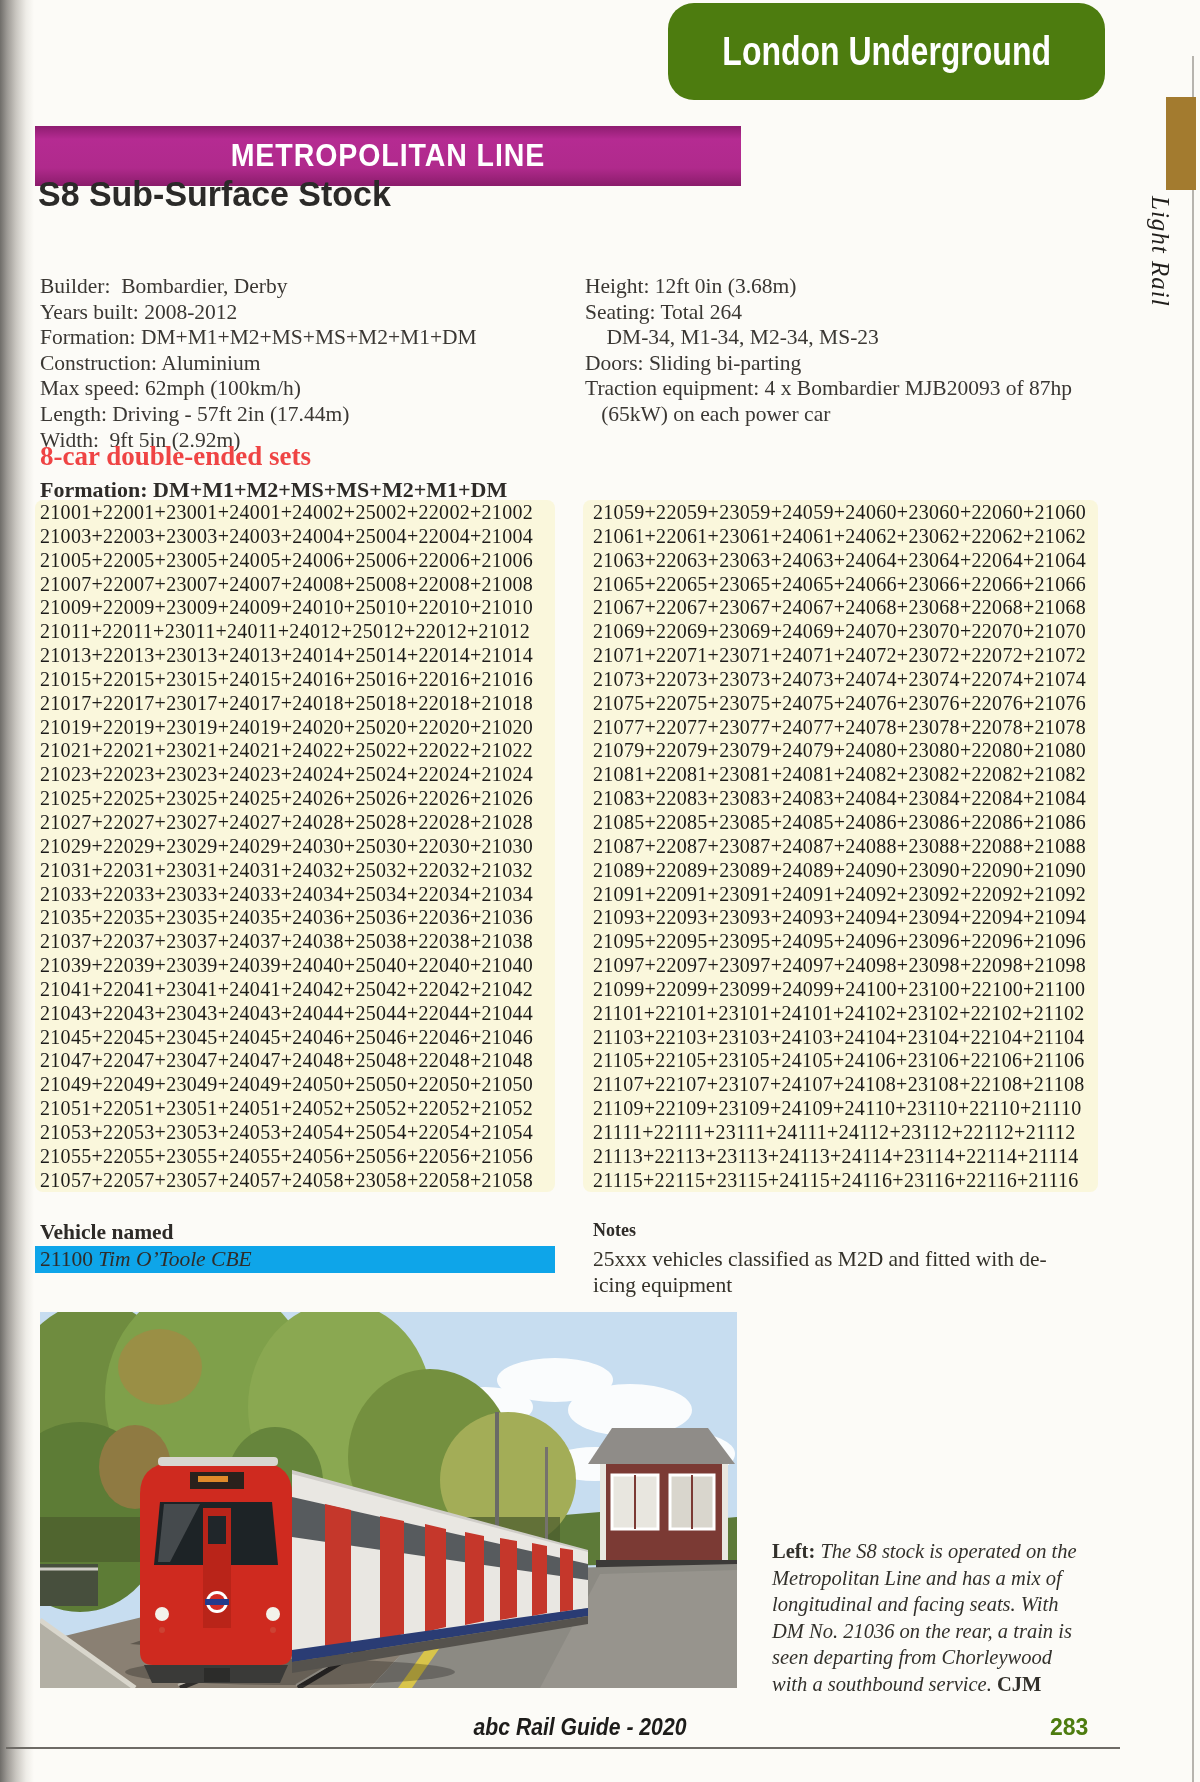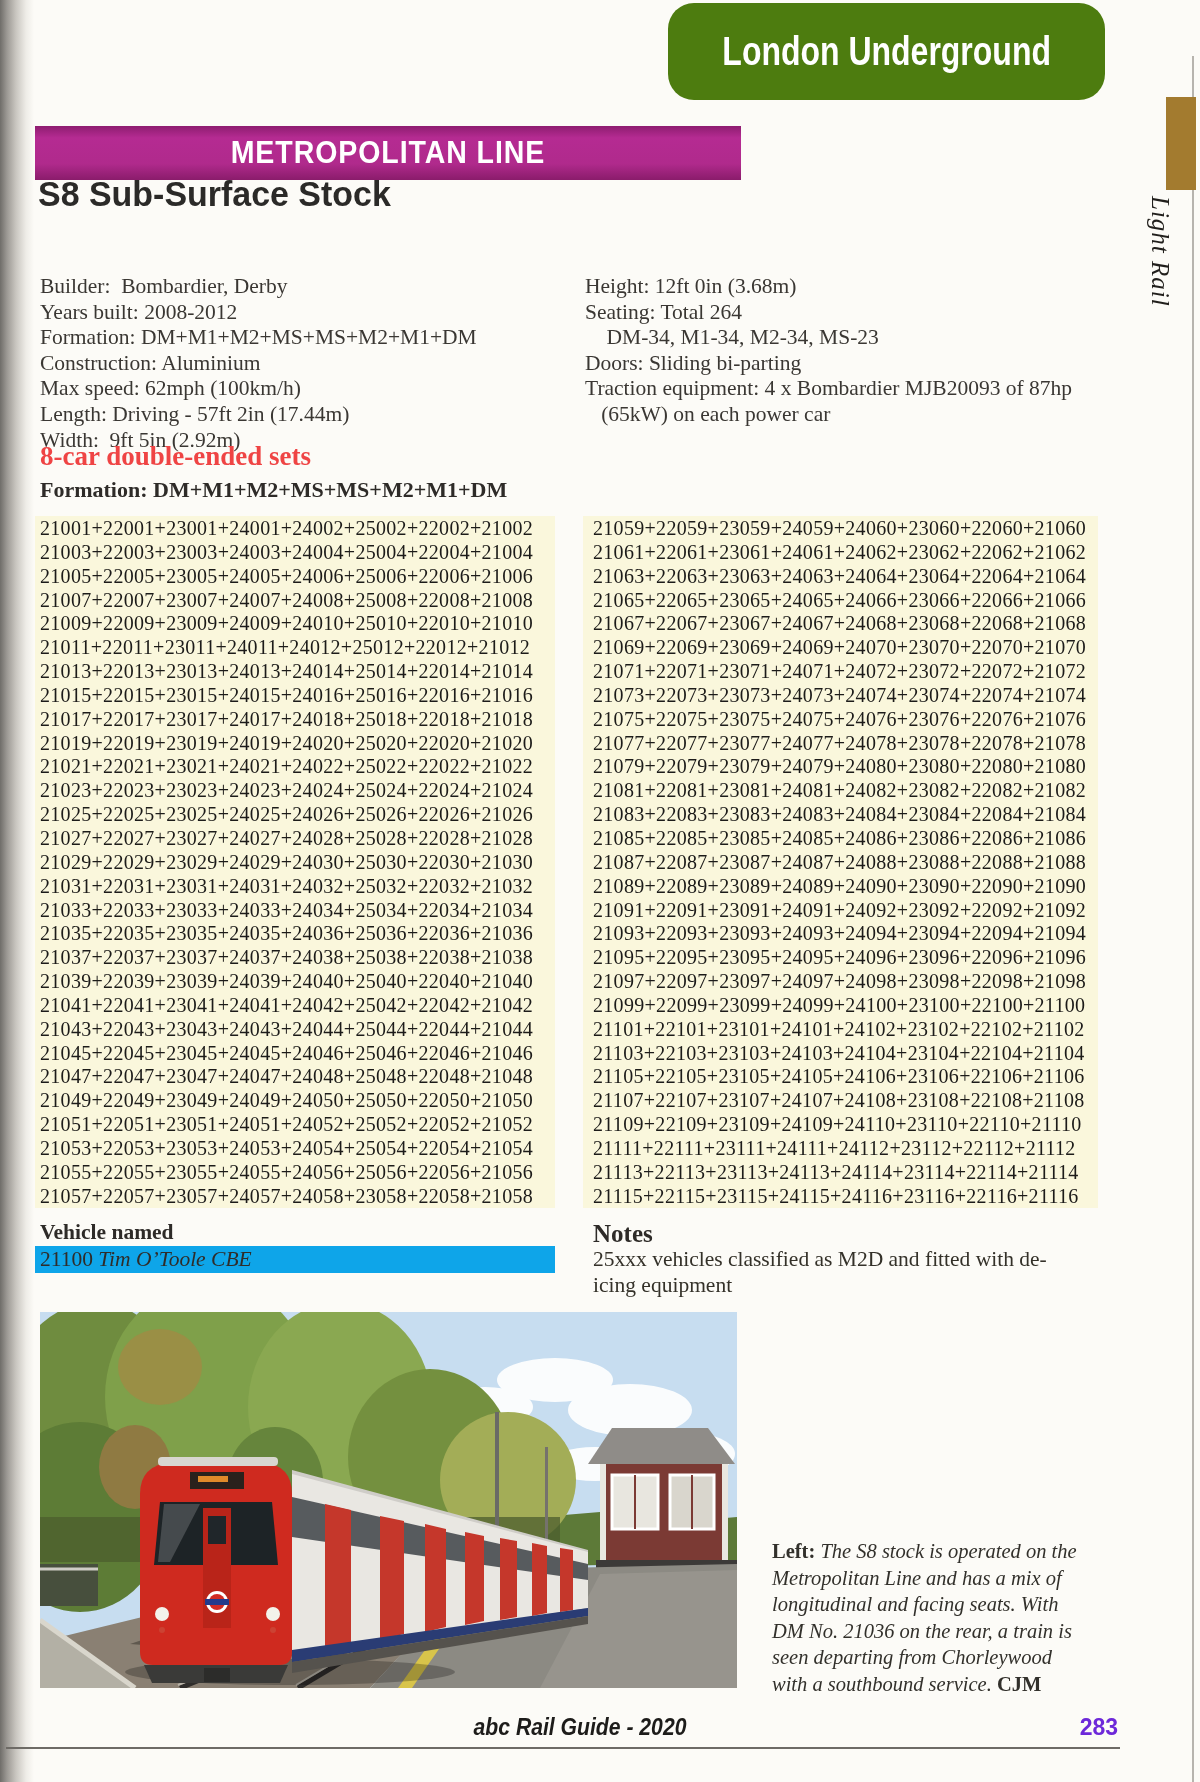--- a/index.html
+++ b/index.html
@@ -16,66 +16,66 @@
   
   .banner{position:absolute;left:668px;top:3px;width:437px;height:97px;border-radius:26px;
     background:#4d7c0f;display:flex;align-items:center;justify-content:center;}
   .banner span{font-family:"Liberation Sans","DejaVu Sans",sans-serif;font-weight:700;
     font-size:41px;color:#fff;transform:scaleX(0.78);letter-spacing:0px;white-space:nowrap;}
   .side-tab{position:absolute;left:1166px;top:97px;width:30px;height:93px;background:#a37b2f;}
   .side-label{position:absolute;left:1146px;top:196px;height:140px;
     writing-mode:vertical-rl;font-style:italic;font-size:25px;color:#211f1c;letter-spacing:1px;}
 
   
-  .line-bar{position:absolute;left:35px;top:126px;width:706px;height:54px;
+  .line-bar{position:absolute;left:35px;top:126px;width:706px;height:60px;
     background:linear-gradient(180deg,#8e1d70 0%,#b52b92 22%,#b02a8c 70%,#8a1c6b 100%);
     display:flex;align-items:center;justify-content:center;}
   .line-bar span{font-family:"Liberation Sans","DejaVu Sans",sans-serif;font-weight:700;
     font-size:31px;color:#fff;transform:scaleX(0.92);letter-spacing:1px;white-space:nowrap;}
 
   .title{position:absolute;left:38px;top:174px;font-family:"Liberation Sans","DejaVu Sans",sans-serif;
     font-weight:700;font-size:35px;color:#2b2a28;transform-origin:left;transform:scaleX(0.97);white-space:nowrap;}
 
   .specs{position:absolute;top:226px;font-size:21.5px;line-height:25.6px;color:#3a3733;margin-top:48px;}
   .specs div{white-space:pre;}
   .specs-left{left:40px;}
   .specs-right{left:585px;}
 
   .set-type{position:absolute;left:40px;top:441px;font-size:27px;font-weight:700;color:#ef4444;}
   .formation-heading{position:absolute;left:40px;top:477px;font-size:22px;font-weight:700;color:#2e2b28;}
 
-  .unit-col{position:absolute;top:516px;height:692px;background:#faf7dc;}
+  .unit-col{position:absolute;top:500px;height:692px;background:#faf7dc;border-radius:8px;}
   .unit-col-left{left:35px;width:520px;}
   .unit-col-right{left:583px;width:515px;}
   .unit-rows{position:absolute;top:1px;font-size:20px;line-height:23.85px;color:#1c1b19;letter-spacing:0.3px;white-space:nowrap;}
   .unit-col-left .unit-rows{left:5px;}
   .unit-col-right .unit-rows{left:10px;}
 
   .named-heading{position:absolute;left:40px;top:1220px;font-size:21.5px;font-weight:700;color:#2e2b28;}
   .named-row{position:absolute;left:35px;top:1246px;width:520px;height:27px;background:#0ea5e9;}
   .named-row-text{position:absolute;left:5px;top:0px;font-size:21.5px;line-height:27px;color:#2f2c29;white-space:nowrap;}
   .named-row-text .veh-name{font-style:italic;}
 
-  .notes-heading{position:absolute;left:593px;top:1220px;font-size:25px;font-weight:700;color:#2e2b28;}
+  .notes-heading{position:absolute;left:593px;top:1220px;font-size:18px;font-weight:700;color:#2e2b28;}
   .notes-body{position:absolute;left:593px;top:1246px;width:468px;font-size:21.5px;line-height:26px;color:#343129;}
 
   .photo{position:absolute;left:40px;top:1312px;width:697px;height:376px;overflow:hidden;background:#cfe3f2;}
   .photo svg{display:block;width:100%;height:100%;}
 
   .caption{position:absolute;left:772px;top:1538px;width:308px;font-size:20.5px;line-height:26.5px;color:#32302b;}
   .caption .cap-label{font-weight:700;font-style:normal;text-align:center;}
   .caption .cap-body{font-style:italic;}
   .caption .cap-credit{font-weight:700;font-style:normal;}
 
   .footer-line{position:absolute;left:6px;top:1747px;width:1114px;height:2px;background:#6e6b66;}
   .footer-title{position:absolute;left:420px;top:1714px;width:320px;text-align:center;
     font-family:"Liberation Sans","DejaVu Sans",sans-serif;font-style:italic;font-weight:700;
     font-size:23px;color:#1d1c1a;transform:scaleX(0.92);}
-  .page-number{position:absolute;left:1050px;top:1714px;width:68px;text-align:right;
-    font-family:"Liberation Sans","DejaVu Sans",sans-serif;font-weight:700;font-size:23px;color:#6d28d9;}
+  .page-number{position:absolute;left:1050px;top:1714px;width:68px;text-align:left;
+    font-family:"Liberation Sans","DejaVu Sans",sans-serif;font-weight:700;font-size:23px;color:#4d7c0f;}
 </style>
 </head>
 <body>
 
 <div class="page">
   <div class="scan-left"></div>
   <div class="page-edge-line"></div>
 
   <div class="banner">
     <span>London Underground</span>

